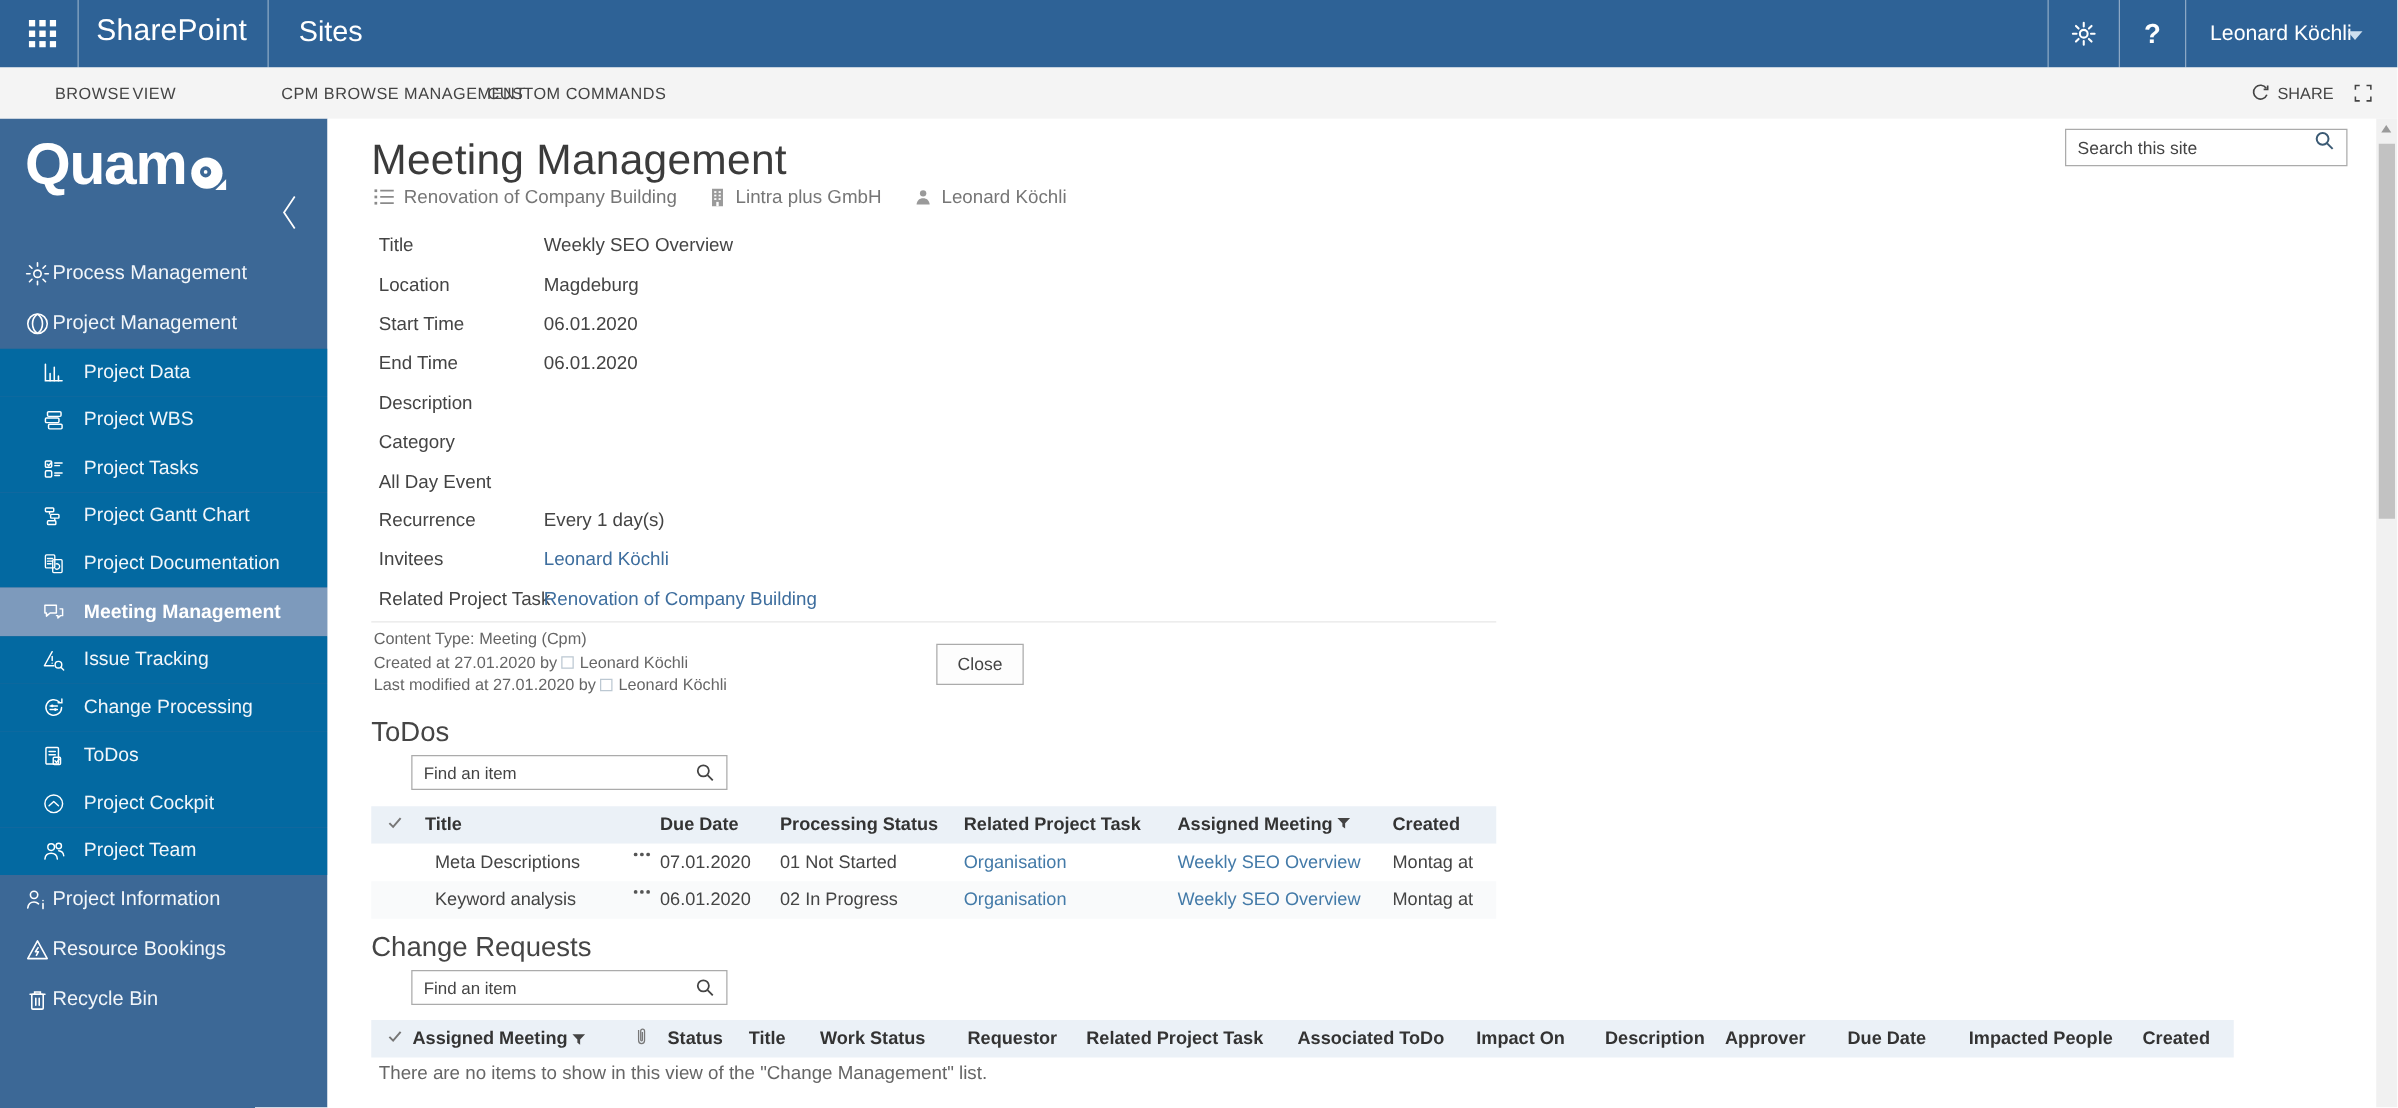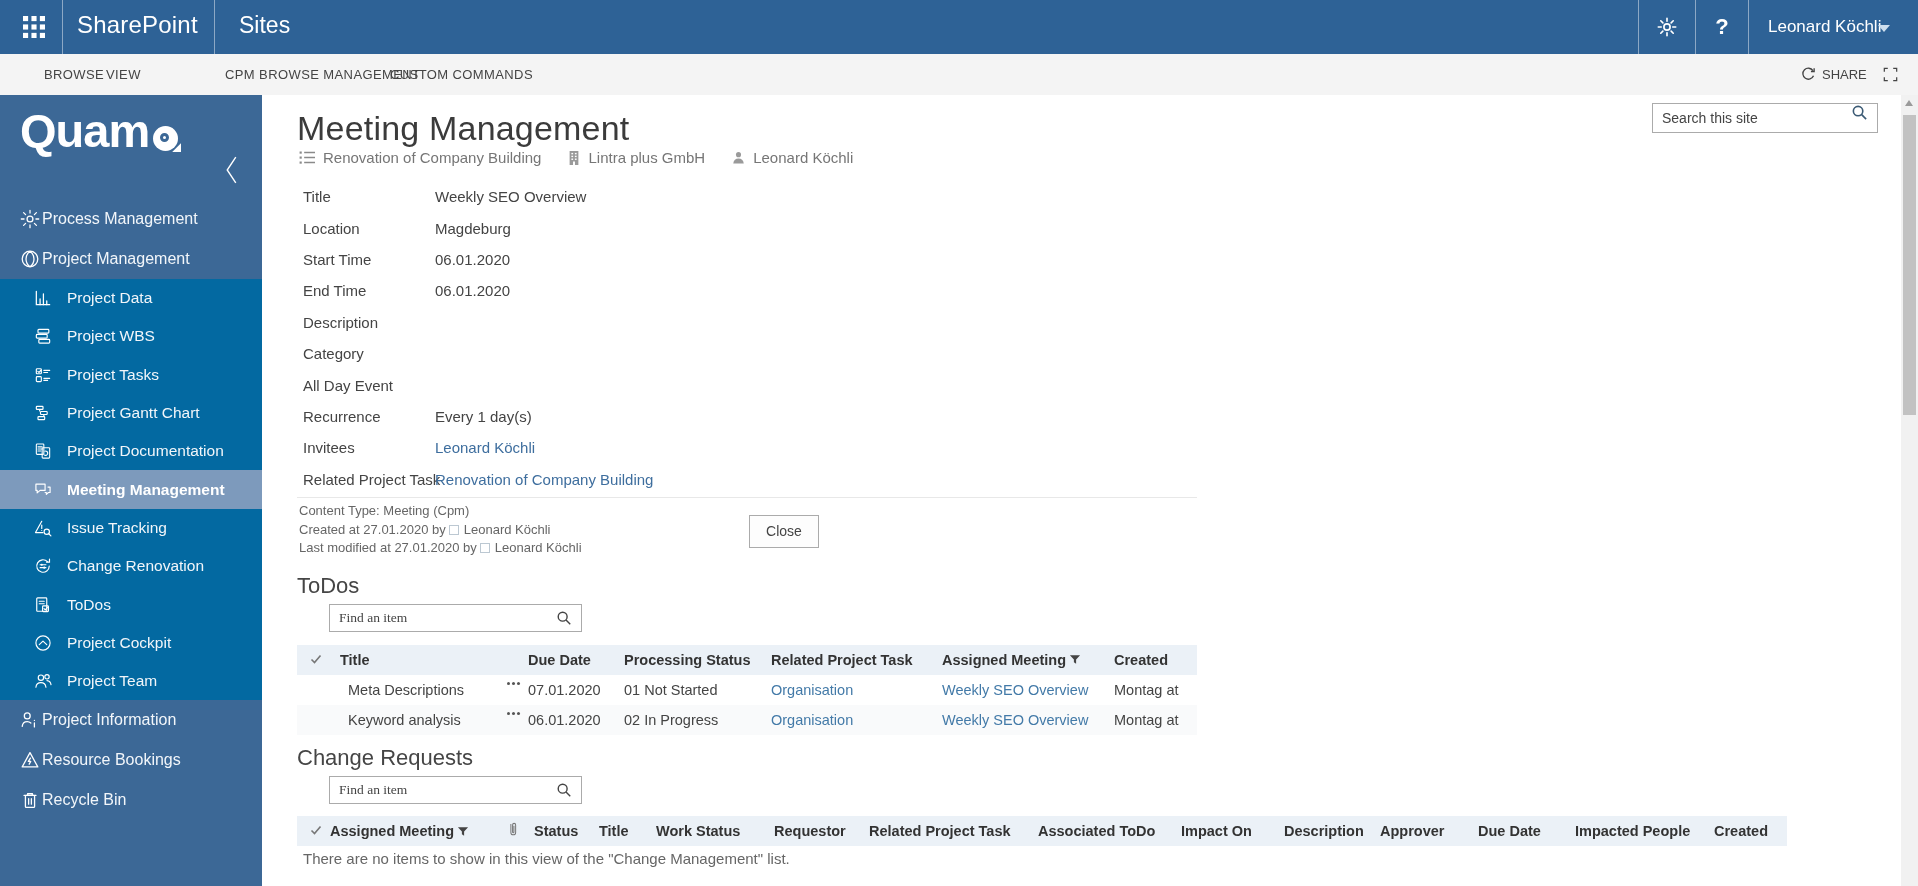--- a/index.html
+++ b/index.html
@@ -50,21 +50,21 @@
   .dv{white-space:nowrap}
   .dv.link{color:#3e6e9e;cursor:pointer}
 
   .divider{position:absolute;left:35px;top:402px;width:900px;height:1px;background:#e8e8e8}
   .meta{position:absolute;left:37px;top:407px;font-size:13px;color:#666;line-height:18.5px}
   .presence{display:inline-block;width:10px;height:10px;border:1px solid #bcc8d2;margin:0 5px -1px 3px;background:#fff}
   .close-btn{position:absolute;left:487px;top:420px;width:70px;height:33px;border:1px solid #ababab;background:#fdfdfd;font-size:14px;color:#444;text-align:center;line-height:31px;cursor:pointer}
 
   .sec-h{position:absolute;left:35px;font-size:22px;font-weight:300;color:#454545;cursor:pointer}
   .findbox{position:absolute;left:67px;width:253px;height:28px;border:1px solid #ababab;background:#fff;display:flex;align-items:center;padding:0 9px}
-  .findbox input{border:0;outline:0;flex:1;font-size:13.5px;color:#8b5cf6;background:transparent;font-family:Liberation Serif, serif}
+  .findbox input{border:0;outline:0;flex:1;font-size:13.5px;color:#8b5cf6;background:transparent;font-family:Liberation Sans, sans-serif}
   .findbox input::placeholder{color:#444;opacity:1}
 
   .tbl{position:absolute;left:35px}
   .thead{height:30px;background:#ebf1f7;display:flex;align-items:center;font-size:14.5px;font-weight:bold;color:#333}
   .trow{height:30px;display:flex;align-items:center;font-size:14.5px;color:#444;background:#fff}
   .trow.alt{background:#f9fafb}
   .tc{flex:none;white-space:nowrap;overflow:hidden}
   .tlink{color:#437aa8;cursor:pointer}
   .funnel{margin-left:3px}
   .dots{position:relative;width:3px;height:3px;border-radius:50%;background:#555;box-shadow:5px 0 0 #555,10px 0 0 #555;margin-right:18px;cursor:pointer}
@@ -258,21 +258,21 @@
     <div class="nav-item sub">
       <span class="nico">
         <svg width="20" height="20" viewBox="0 0 24 24" fill="none" stroke="#fff" stroke-width="1.4" stroke-linecap="round">
           <path d="M19.5 12a7.5 7.5 0 1 1-2.2-5.3"></path>
             <path d="M19.8 3.8v3.6h-3.6"></path>
           <path d="M8.5 10.5h7M8.5 14h7"></path>
             <circle cx="10.5" cy="10.5" r="1.3" fill="#fff" stroke="none"></circle>
             <circle cx="13.5" cy="14" r="1.3" fill="#fff" stroke="none"></circle>
         </svg>
         </span>
-      <span>Change Renovation</span>
+      <span>Change Processing</span>
     </div>
     <div class="nav-item sub">
       <span class="nico">
         <svg width="20" height="20" viewBox="0 0 24 24" fill="none" stroke="#fff" stroke-width="1.4" stroke-linecap="round" stroke-linejoin="round">
           <rect x="4.5" y="3.5" width="12" height="16" rx="1"></rect>
             <path d="M7.5 7.5h6M7.5 10.5h6"></path>
           <rect x="11.5" y="13" width="7" height="7" rx="1"></rect>
             <path d="M13.2 16.4l1.5 1.5 2.6-3"></path>
         </svg>
         </span>

